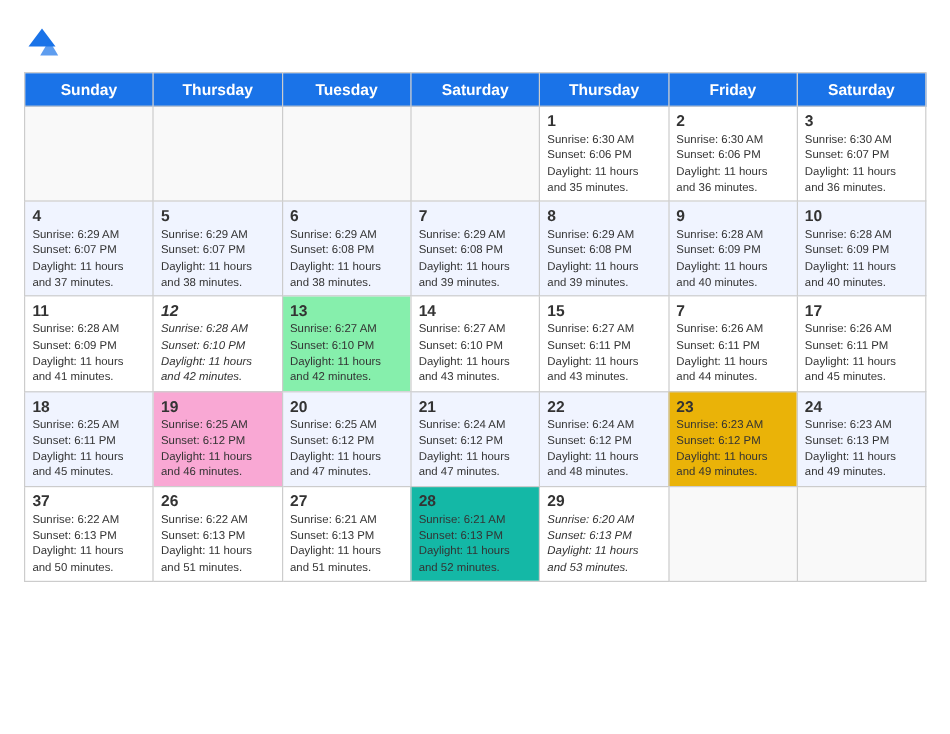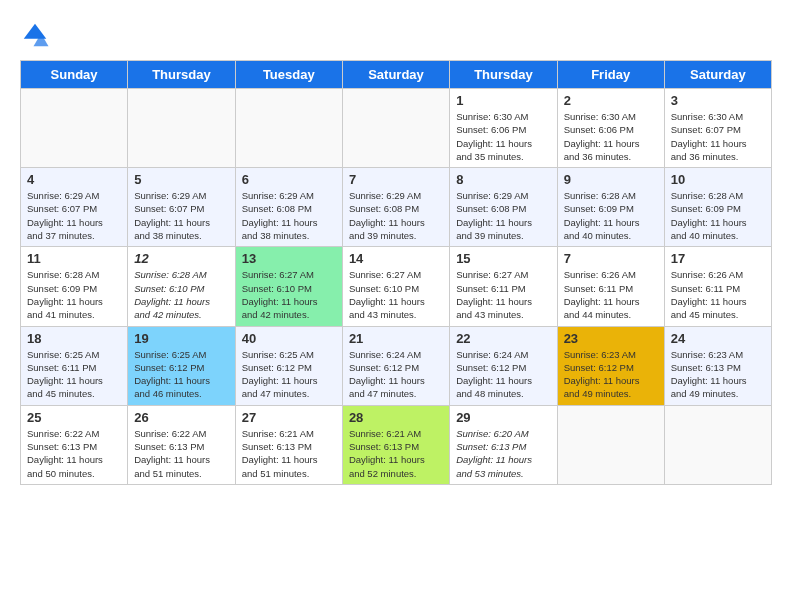--- a/index.html
+++ b/index.html
@@ -256,29 +256,29 @@
         </td>
       </tr>
       <tr>
         <td style="background: rgb(240, 244, 255);">
           <span class="day-number">18</span>
           <div class="day-info" style="white-space: pre-line;">Sunrise: 6:25 AM
 Sunset: 6:11 PM
 Daylight: 11 hours
 and 45 minutes.</div>
         </td>
-        <td style="background: #7dd3fc;">
+        <td style="background: #f9a8d4;">
           <span class="day-number">19</span>
           <div class="day-info" style="white-space: pre-line;">Sunrise: 6:25 AM
 Sunset: 6:12 PM
 Daylight: 11 hours
 and 46 minutes.</div>
         </td>
         <td style="background: rgb(240, 244, 255);">
-          <span class="day-number">40</span>
+          <span class="day-number">20</span>
           <div class="day-info" style="white-space: pre-line;">Sunrise: 6:25 AM
 Sunset: 6:12 PM
 Daylight: 11 hours
 and 47 minutes.</div>
         </td>
         <td style="background: rgb(240, 244, 255);">
           <span class="day-number">21</span>
           <div class="day-info" style="white-space: pre-line;">Sunrise: 6:24 AM
 Sunset: 6:12 PM
 Daylight: 11 hours
@@ -301,41 +301,41 @@
         <td style="background: rgb(240, 244, 255); margin-left: 20px;">
           <span class="day-number">24</span>
           <div class="day-info" style="white-space: pre-line;">Sunrise: 6:23 AM
 Sunset: 6:13 PM
 Daylight: 11 hours
 and 49 minutes.</div>
         </td>
       </tr>
       <tr>
         <td style="background: rgb(255, 255, 255);">
-          <span class="day-number">25</span>
+          <span class="day-number">37</span>
           <div class="day-info" style="white-space: pre-line;">Sunrise: 6:22 AM
 Sunset: 6:13 PM
 Daylight: 11 hours
 and 50 minutes.</div>
         </td>
         <td style="background: rgb(255, 255, 255);">
           <span class="day-number">26</span>
           <div class="day-info" style="white-space: pre-line;">Sunrise: 6:22 AM
 Sunset: 6:13 PM
 Daylight: 11 hours
 and 51 minutes.</div>
         </td>
         <td style="background: rgb(255, 255, 255);">
           <span class="day-number">27</span>
           <div class="day-info" style="white-space: pre-line;">Sunrise: 6:21 AM
 Sunset: 6:13 PM
 Daylight: 11 hours
 and 51 minutes.</div>
         </td>
-        <td style="background: #bef264;">
+        <td style="background: #14b8a6;">
           <span class="day-number">28</span>
           <div class="day-info" style="white-space: pre-line;">Sunrise: 6:21 AM
 Sunset: 6:13 PM
 Daylight: 11 hours
 and 52 minutes.</div>
         </td>
         <td style="background: rgb(255, 255, 255);">
           <span class="day-number">29</span>
           <div class="day-info" style="white-space: pre-line; font-style: italic;">Sunrise: 6:20 AM
 Sunset: 6:13 PM

